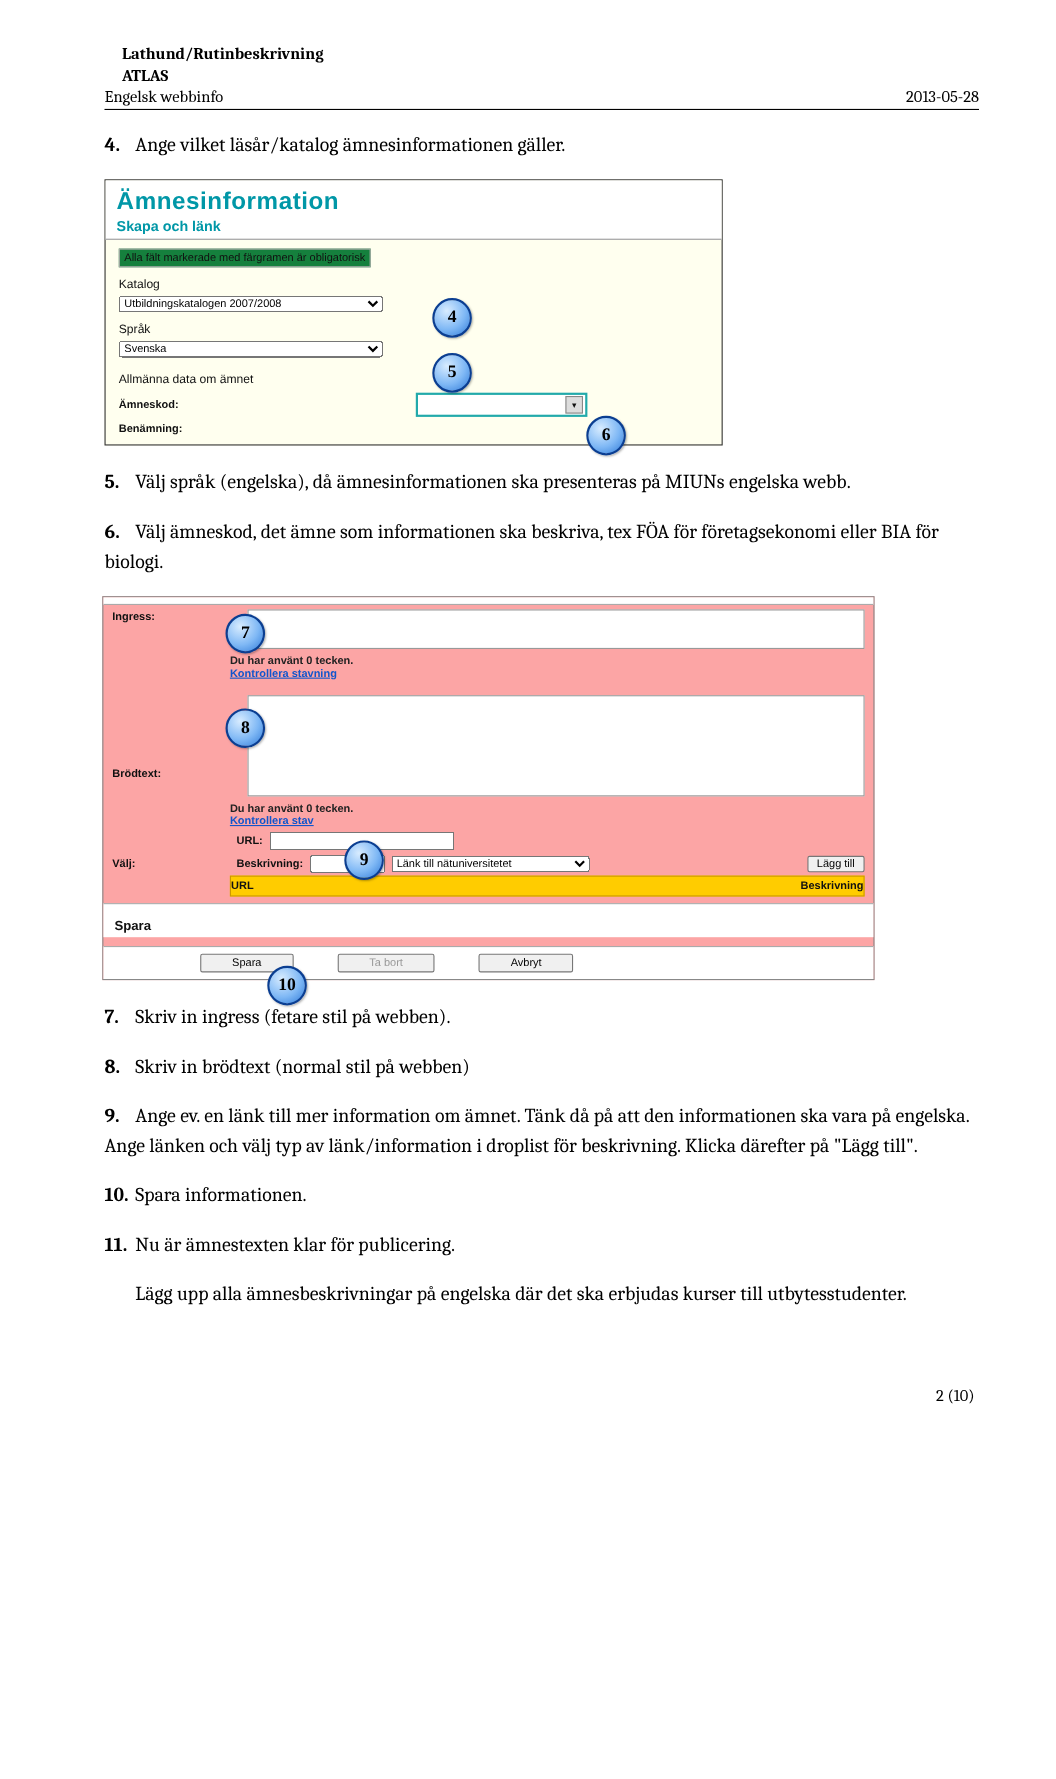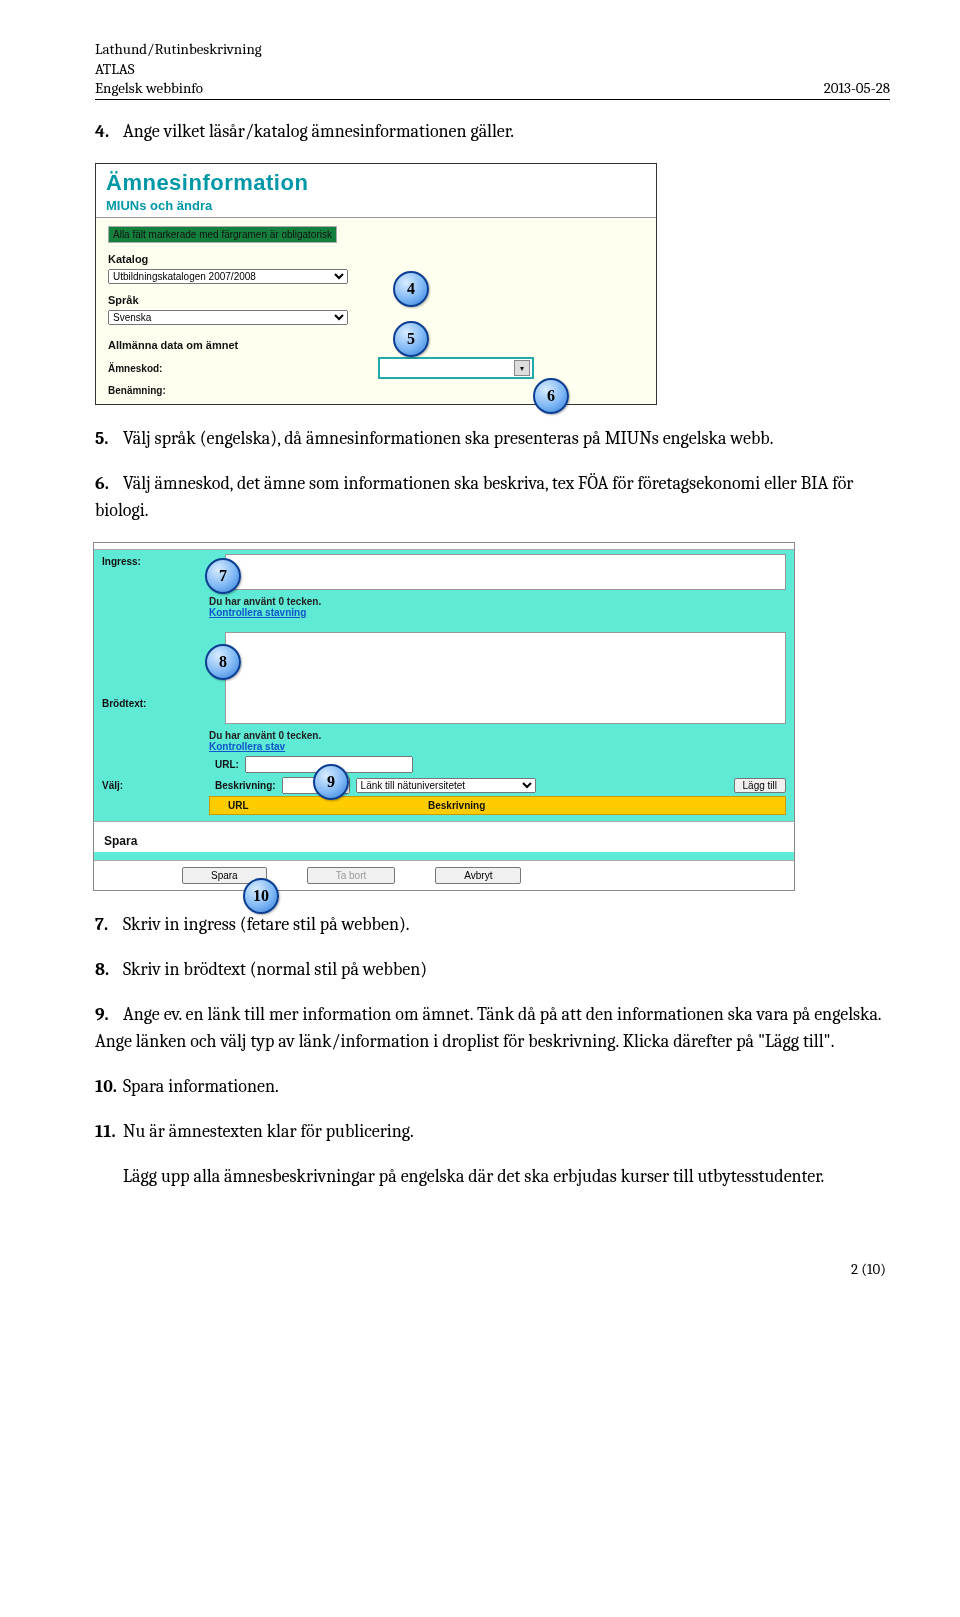--- a/index.html
+++ b/index.html
@@ -7,23 +7,24 @@
     padding: 0;
     font-family: Cambria, Georgia, serif;
     background: #fff;
     color: #000;
     width: 960px;
   }
   .page {
     padding: 40px 70px 30px 95px;
   }
   .header-top {
-    font-weight: normal;
+    font-weight: bold;
     font-size: 15px;
     line-height: 1.3;
+    margin-left: 16px;
   }
   .header-row {
     display: flex;
     justify-content: space-between;
     font-size: 15px;
     border-bottom: 1px solid #000;
     padding-bottom: 2px;
     margin-bottom: 10px;
   }
   .step-text {
@@ -89,21 +90,21 @@
     padding: 8px 12px;
   }
   .ss1 .note {
     background: #15803d;
     border: 1px solid #aaa;
     padding: 2px 4px;
     font-size: 10px;
     display: inline-block;
   }
   .ss1 label.fld {
-    font-weight: bold;
+    font-weight: normal;
     display: block;
     margin-top: 10px;
     margin-bottom: 4px;
     font-size: 11px;
   }
   .ss1 select, .ss1 input[type=text] {
     font-family: Verdana, Arial, sans-serif;
     font-size: 10px;
   }
   .ss1 select.wide { width: 240px; }
@@ -113,43 +114,43 @@
     width: 150px; height: 18px; border: 2px solid #2aa; background:#fff;
     display:inline-flex; align-items:center; justify-content:flex-end; padding-right:2px;
   }
   .ss1 .combo .arrow {
     width:14px; height:14px; background:#ddd; border:1px solid #888;
     display:flex; align-items:center; justify-content:center; font-size:8px;
   }
   
   .ss2 {
     width: 700px;
-    background: #5eead4;
+    background: #fca5a5;
     border: 1px solid #888;
     font-family: Verdana, Arial, sans-serif;
     font-size: 11px;
     color: #111;
     position: relative;
   }
   .ss2 .row { display:flex; }
   .ss2 .leftlbl { width:115px; font-weight:bold; font-size:10px; padding:6px 8px; }
   .ss2 .txtarea {
     background:#fff; border:1px solid #999; flex:1; margin:4px 8px 4px 0;
   }
   .ss2 .txtarea.big { height:34px; }
   .ss2 .txtarea.bigger { height:90px; }
   .ss2 .hint { font-size:10px; color:#222; font-weight:bold; padding:2px 0 0 0; }
   .ss2 .link { color:#1155cc; text-decoration:underline; font-size:10px; font-weight:bold;}
   .ss2 .urlrow { display:flex; align-items:center; padding: 2px 8px; gap:6px;}
   .ss2 .urlrow .l { font-size:10px; font-weight:bold; width: auto; }
   .ss2 .urlrow input { font-size:10px; }
   .ss2 .urlrow select { font-size:10px; width: 180px;}
   .ss2 .yellowhdr {
-    background: #ffcc00; font-weight:bold; font-size:10px; padding:3px 18px;
-    display:flex; margin: 0 8px 6px 115px; border:1px solid #cc9900;
+    background: #ffcc00; font-weight:bold; font-size:10px; padding:3px 0;
+    display:flex; margin: 0 8px 6px 115px; border:1px solid #cc9900;justify-content:space-between;
   }
   .ss2 .yellowhdr span:first-child { width: 200px; }
   .ss2 .btnrow {
     background:#fff; border-top:1px solid #aaa; padding:6px 8px;
     display:flex; gap: 40px; align-items:center;
     margin-top: 8px;
   }
   .ss2 .btn, .btnsm {
     border:1px solid #777; background:#f0f0f0; font-size:10px;
     padding: 2px 28px; border-radius:2px; font-family:Verdana,sans-serif;
@@ -183,21 +184,21 @@
 
   <p class="step-text">
     <span class="num">4.</span>
     <span>Ange vilket läsår/katalog ämnesinformationen gäller.</span>
   </p>
 
   <div class="panel">
     <div class="ss1">
       <div class="titlebar">
         <div class="ptitle">Ämnesinformation</div>
-        <div class="psub">MIUNs och ändra</div>
+        <div class="psub">Skapa och länk</div>
       </div>
       <div class="section">
         <span class="note">Alla fält markerade med färgramen är obligatorisk</span>
 
         <label class="fld">Katalog</label>
         <select class="wide">
           <option>Utbildningskatalogen 2007/2008</option>
         </select>
 
         <label class="fld">Språk</label>

